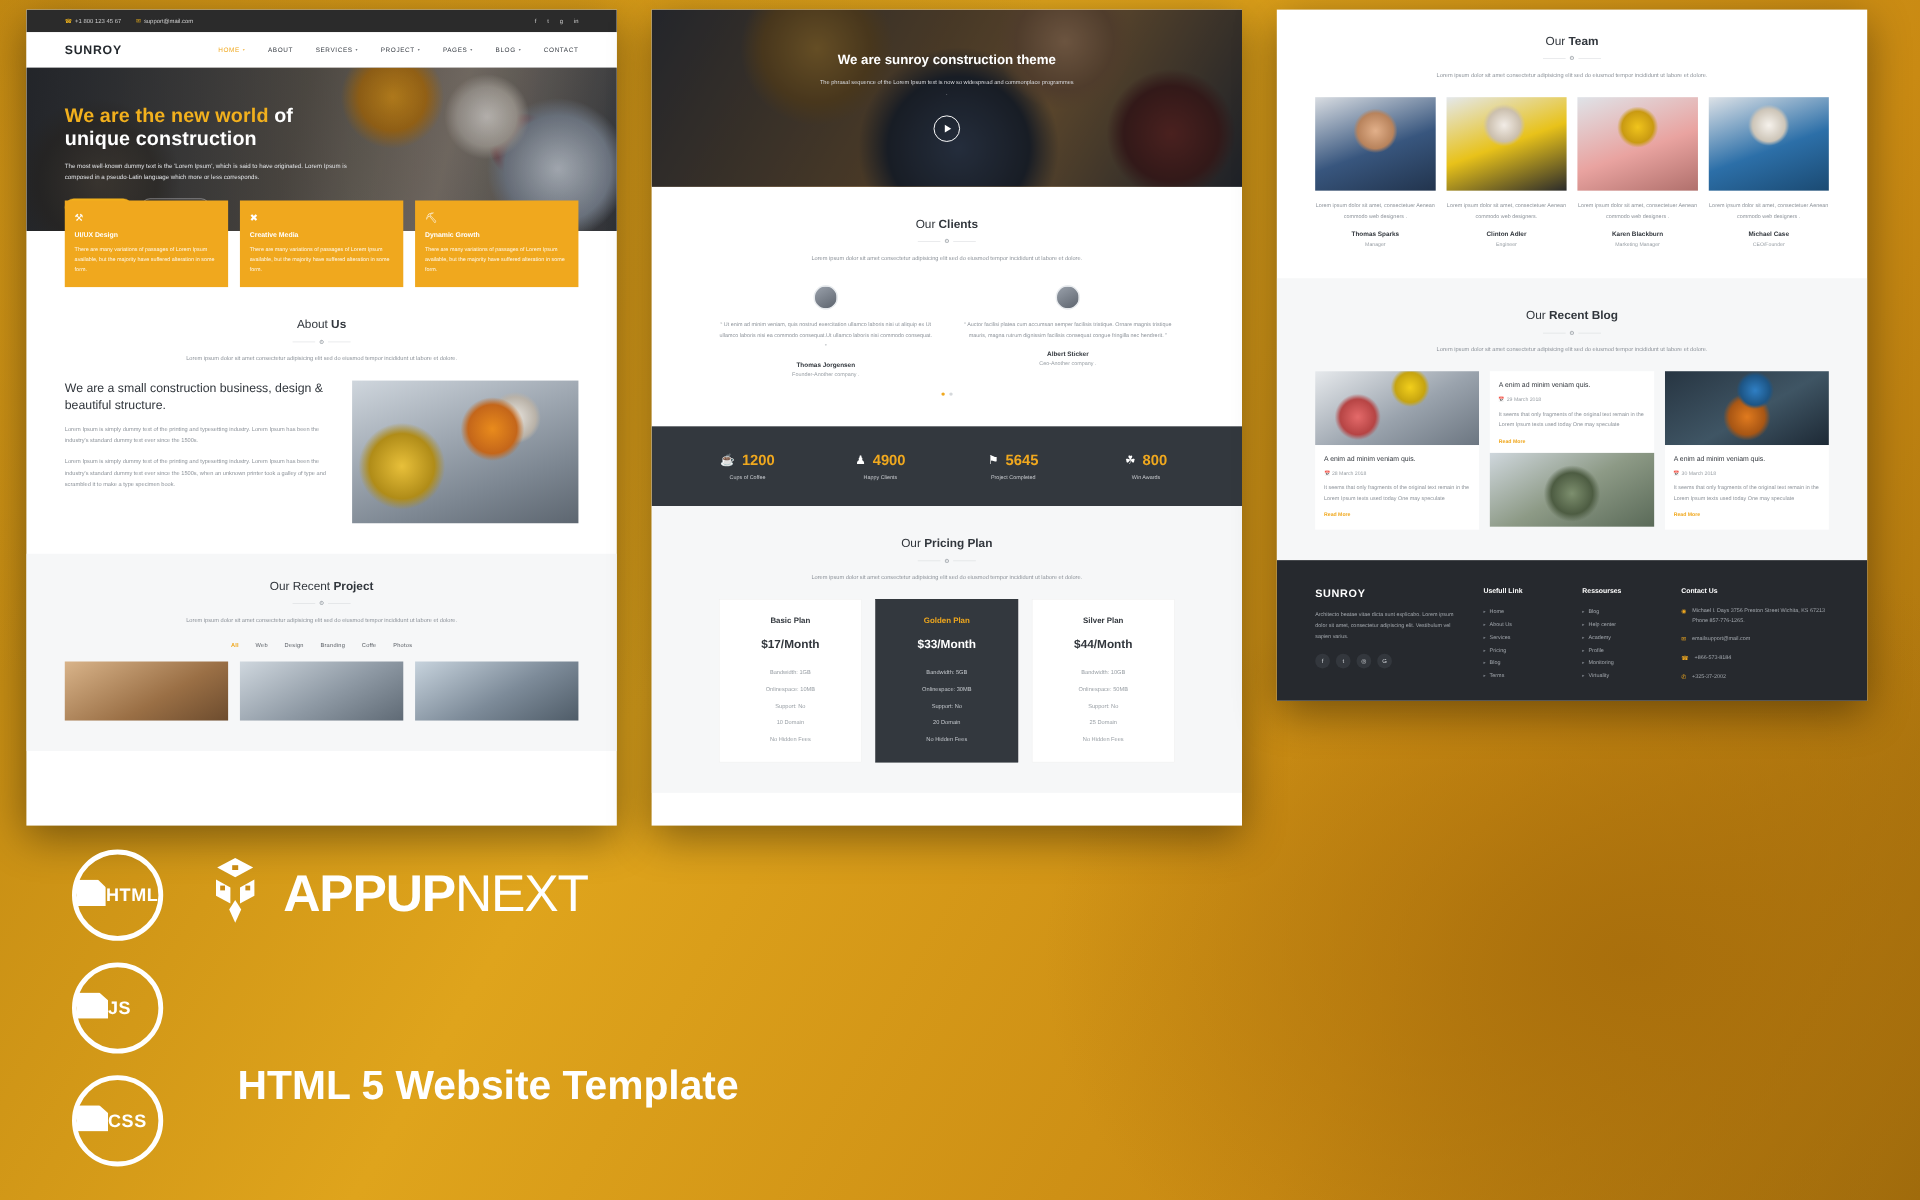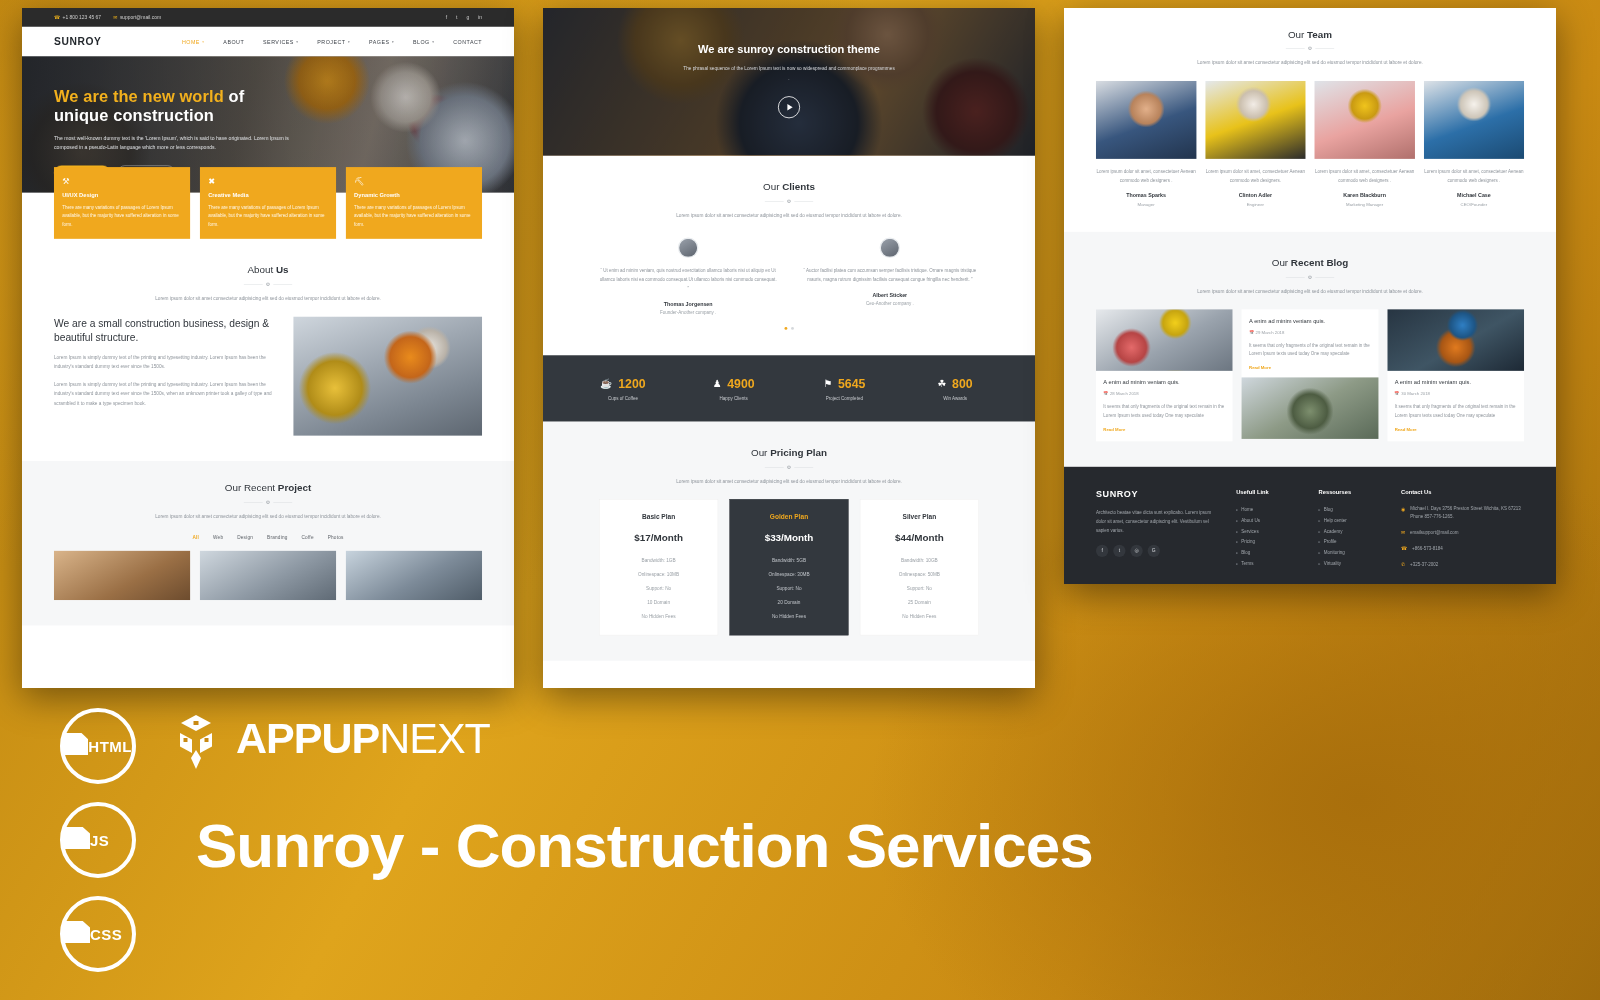--- a/index.html
+++ b/index.html
@@ -217,21 +217,21 @@
   .fbot { text-align:center; font-size:11px; color:#8d9299; margin-top:44px; }
 
   
   .promo { position:absolute; left:0; top:690px; width:1600px; height:310px; }
   .badges { position:absolute; left:60px; top:18px; display:flex; flex-direction:column; gap:18px; }
   .badge { width:76px; height:76px; border-radius:50%; border:4px solid #fff;
            display:flex; flex-direction:row; align-items:center; justify-content:flex-start; }
   .badge .dog { width:26px; height:22px; background:#fff;
                 clip-path:polygon(0 0, 72% 0, 100% 30%, 100% 100%, 0 100%); margin-bottom:4px; }
   .badge .bt { font-size:15px; font-weight:bold; color:#fff; letter-spacing:.5px; }
-  .logorow { position:absolute; left:170px; top:24px; display:flex; align-items:flex-start; gap:14px; }
+  .logorow { position:absolute; left:170px; top:24px; display:flex; align-items:flex-end; gap:14px; }
   .cube { width:52px; height:56px; }
   .apn { font-size:43px; letter-spacing:-1px; color:#fff; }
   .apn b { font-weight:bold; }
   .apn span { font-weight:normal; }
   .ptitle { position:absolute; left:196px; top:120px; font-size:62px; font-weight:bold;
             color:#fff; letter-spacing:-1px; }
   .psub { position:absolute; left:198px; top:196px; font-size:34px; font-weight:bold; color:#fff; }
 </style>
 </head>
 <body>
@@ -673,14 +673,14 @@
       </g>
       <g fill="#c98a13">
         <rect x="23.5" y="7" width="5" height="4"></rect>
         <rect x="13.5" y="24" width="4" height="4"></rect>
         <rect x="34.5" y="24" width="4" height="4"></rect>
       </g>
     </svg>
     <div class="apn"><b>APPUP</b><span>NEXT</span></div>
   </div>
 
-  <div class="ptitle">Sunroy - Construction Services</div>
+  <div class="psub">HTML 5 Website Template</div>
 </div>
 
 </body></html>

